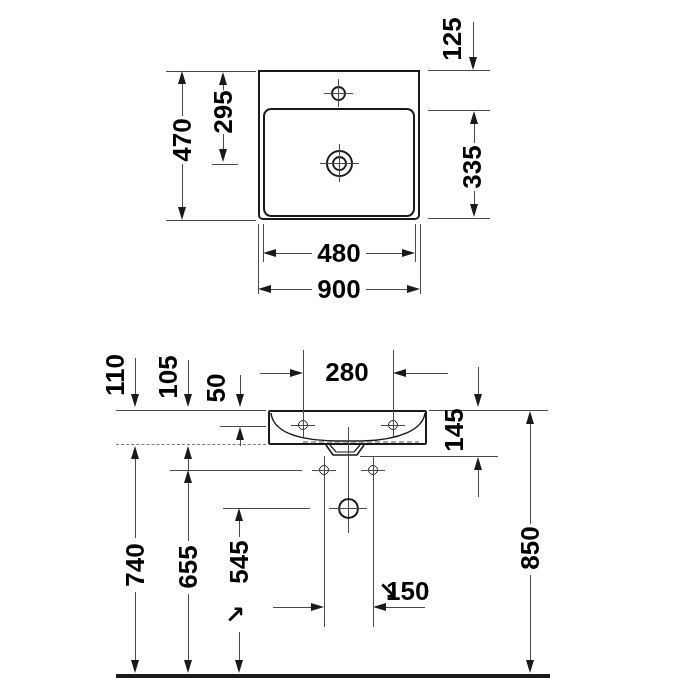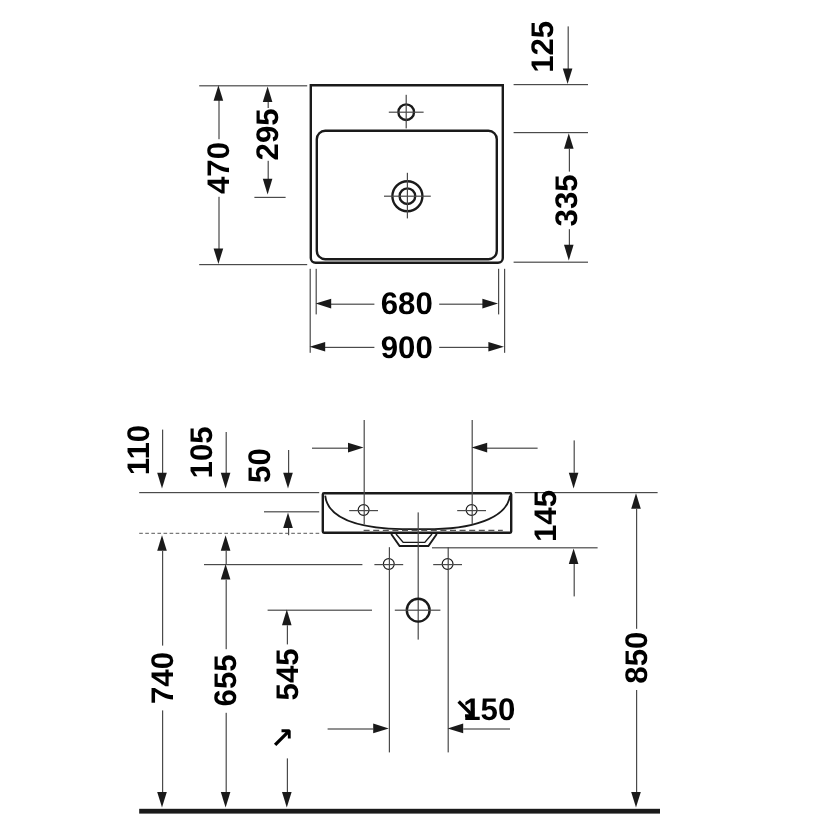--- a/index.html
+++ b/index.html
@@ -75,21 +75,21 @@
 
   <div class="v" style="left:263px;top:224px;height:38px;"></div>
   <div class="v" style="left:415px;top:224px;height:38px;"></div>
   <div class="v" style="left:258px;top:224px;height:70px;"></div>
   <div class="v" style="left:420px;top:224px;height:70px;"></div>
 
   <div class="h" style="left:268px;top:253px;width:44px;"></div>
   <div class="h" style="left:366px;top:253px;width:44px;"></div>
   <i class="al" style="left:263px;top:249px;"></i>
   <i class="ar" style="left:402px;top:249px;"></i>
-  <div class="t" style="left:299px;top:240px;">680</div>
+  <div class="t" style="left:299px;top:240px;">480</div>
 
   <div class="h" style="left:264px;top:289px;width:48px;"></div>
   <div class="h" style="left:366px;top:289px;width:48px;"></div>
   <i class="al" style="left:258px;top:285px;"></i>
   <i class="ar" style="left:407px;top:285px;"></i>
   <div class="t" style="left:299px;top:276px;">900</div>
 
   <div class="outline" style="left:268px;top:410px;width:159px;height:35px;border-radius:2px;"></div>
 
   <svg width="700" height="700">
@@ -136,20 +136,21 @@
   <i class="ad" style="left:184px;top:394px;"></i>
   <i class="au" style="left:184px;top:446px;"></i>
   <div class="v" style="left:188px;top:459px;height:11px;"></div>
 
   <div class="t rv" style="left:176px;top:375px;">50</div>
   <div class="v" style="left:240px;top:375px;height:20px;"></div>
   <i class="ad" style="left:236px;top:394px;"></i>
   <i class="au" style="left:236px;top:427px;"></i>
   <div class="v" style="left:240px;top:440px;height:6px;"></div>
 
+  <div class="t" style="left:307px;top:359px;">280</div>
   <div class="h" style="left:260px;top:373px;width:31px;"></div>
   <div class="h" style="left:405px;top:373px;width:43px;"></div>
   <i class="ar" style="left:290px;top:369px;"></i>
   <i class="al" style="left:393px;top:369px;"></i>
 
   <div class="t rv" style="left:414px;top:417px;">145</div>
   <div class="v" style="left:478px;top:367px;height:27px;"></div>
   <i class="ad" style="left:474px;top:394px;"></i>
   <i class="au" style="left:474px;top:457px;"></i>
   <div class="v" style="left:478px;top:470px;height:27px;"></div>

